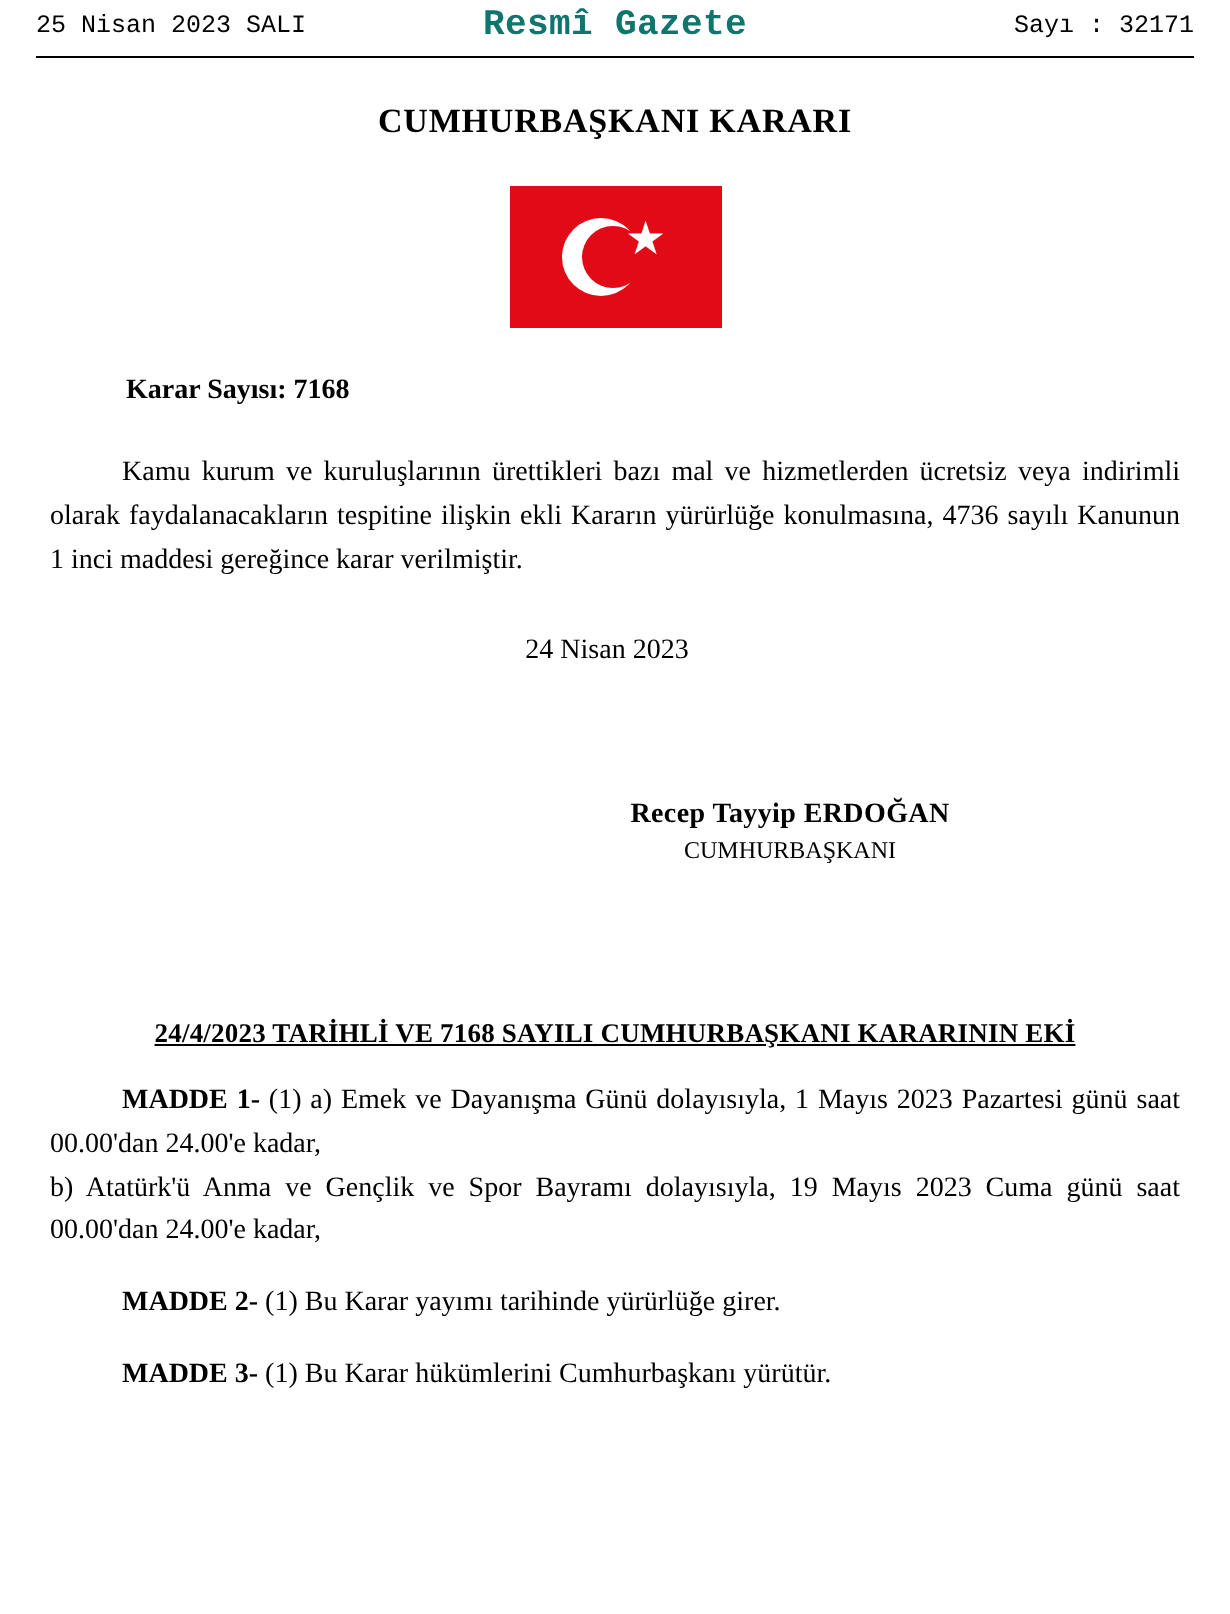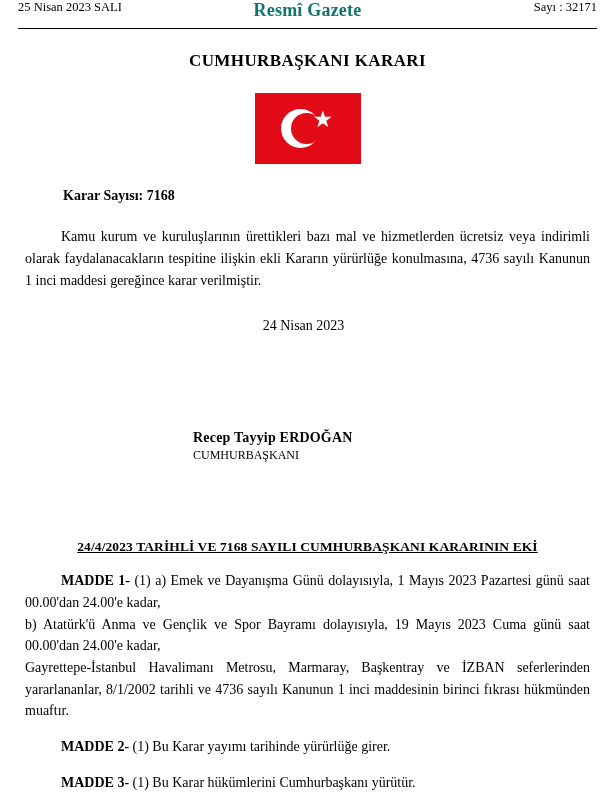--- a/index.html
+++ b/index.html
@@ -19,23 +19,24 @@
     width: 615px;
     height: 807px;
     box-sizing: border-box;
     padding: 0 18px;
   }
   
   .masthead {
     position: relative;
     height: 26px;
     display: flex;
-    align-items: flex-start;
+    align-items: center;
     justify-content: space-between;
     font-size: 12.5px;
+    font-family: Liberation Mono, monospace;
   }
   .masthead-date {
     white-space: nowrap;
   }
   .masthead-title {
     position: absolute;
     left: 0;
     right: 0;
     text-align: center;
     color: #0f766e;
@@ -126,22 +127,22 @@
     display: inline-block;
     width: 36px;
   }
   .date-line {
     margin-top: 26px;
     text-align: center;
     font-size: 14px;
     padding-right: 8px;
   }
   .signature {
-    margin-top: 96px;
-    text-align: left;
+    margin-top: 66px;
+    text-align: center;
     padding-left: 175px;
   }
   .signature .name {
     font-size: 14px;
     font-weight: bold;
     letter-spacing: .2px;
   }
   .signature .title {
     font-size: 12px;
     margin-top: 2px;
@@ -221,19 +222,18 @@
   </div>
 
   <div class="annex-title">
     <span class="t1">24/4/2023 TARİHLİ VE 7168 SAYILI CUMHURBAŞKANI KARARININ EKİ</span>
   </div>
 
   <div class="madde"><span class="indent"></span><b>MADDE 1-</b> <span>(1) a) Emek ve Dayanışma Günü dolayısıyla, 1 Mayıs 2023 Pazartesi günü saat 00.00'dan 24.00'e kadar,</span></div>
 
   <div class="sub"><span class="indent"></span><span>b) Atatürk'ü Anma ve Gençlik ve Spor Bayramı dolayısıyla, 19 Mayıs 2023 Cuma günü saat 00.00'dan 24.00'e kadar,</span></div>
 
-  <div class="sub"><span class="indent"></span><span>Gayrettepe-İstanbul Havalimanı Metrosu, Marmaray, Başkentray ve İZBAN seferlerinden yararlananlar, 8/1/2002 tarihli ve 4736 sayılı Kanunun 1 inci maddesinin birinci fıkrası hükmünden muaftır.</span></div>
 
   <div class="madde madde-small"><span class="indent"></span><b>MADDE 2-</b> <span>(1) Bu Karar yayımı tarihinde yürürlüğe girer.</span></div>
 
   <div class="madde madde-small"><span class="indent"></span><b>MADDE 3-</b> <span>(1) Bu Karar hükümlerini Cumhurbaşkanı yürütür.</span></div>
 
 </div>
 
 </body></html>

